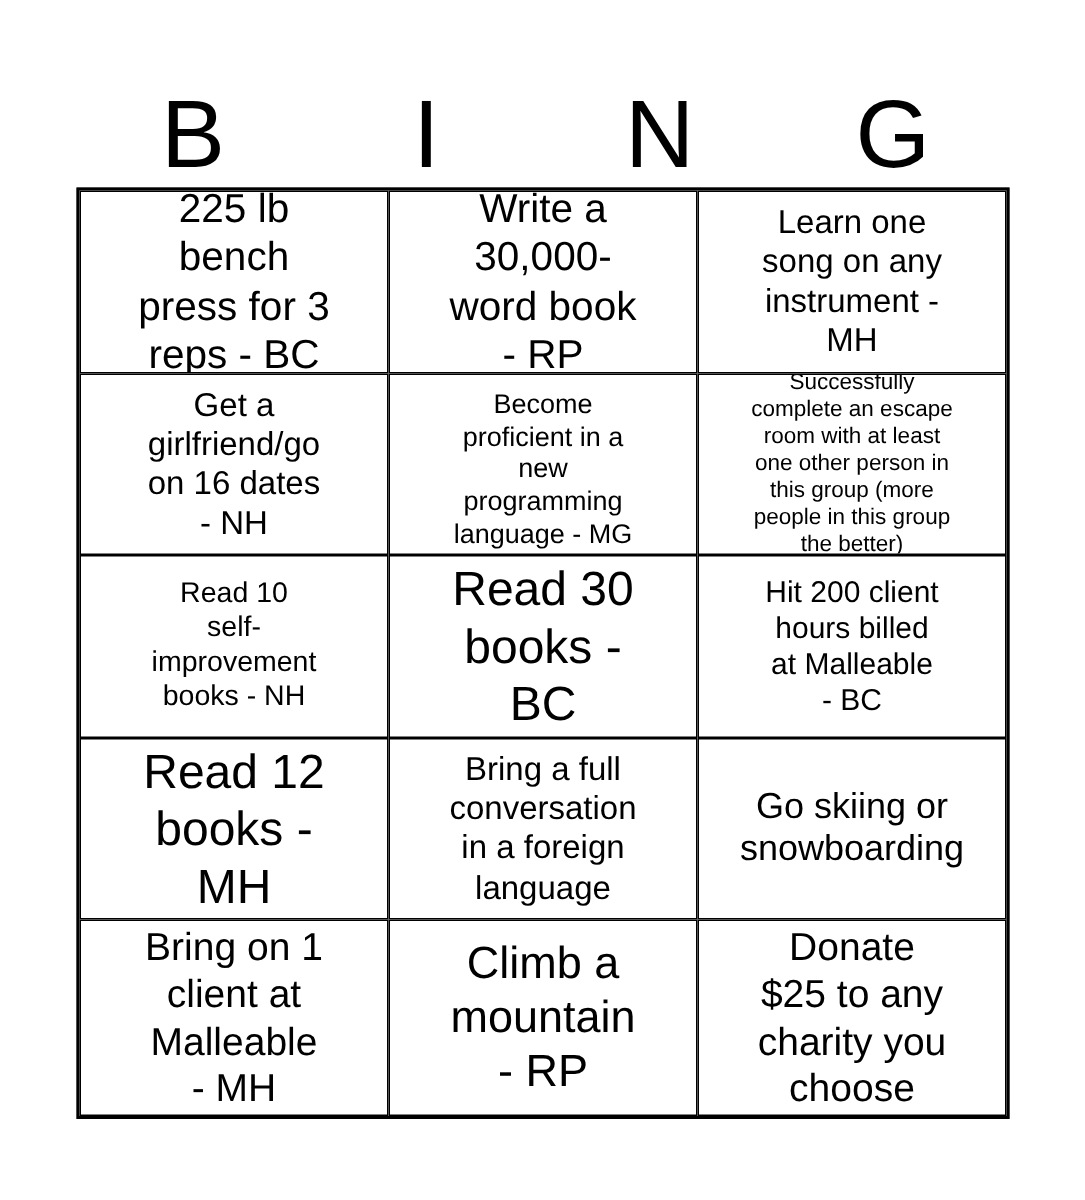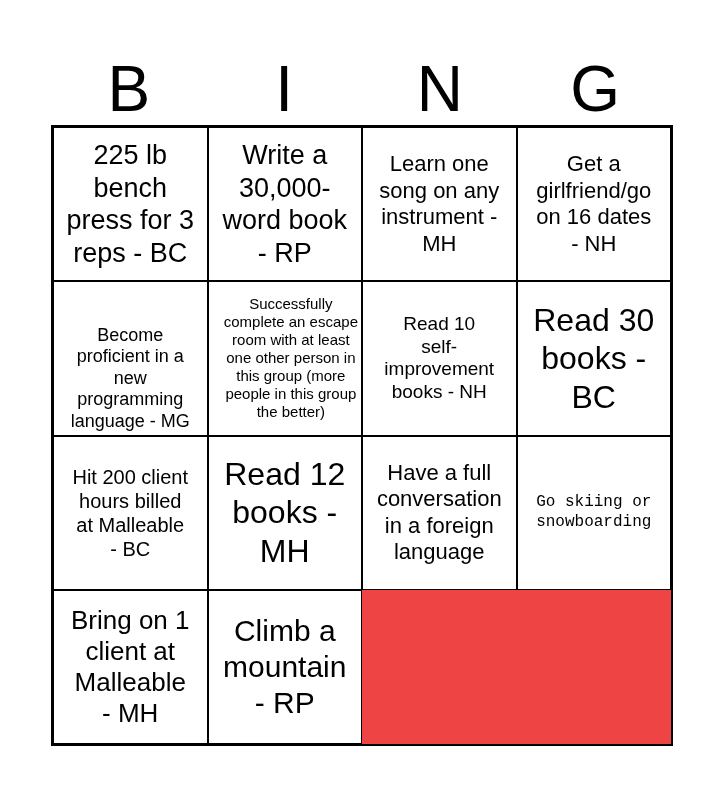--- a/index.html
+++ b/index.html
@@ -37,23 +37,23 @@
   }
   .bingo-grid {
     position: absolute;
     left: 51px;
     top: 125px;
     width: 622px;
     height: 621px;
     box-sizing: border-box;
     border: 2px solid #000000;
     display: grid;
-    grid-template-columns: repeat(4, 1fr);
+    grid-template-columns: repeat(3, 1fr);
     grid-template-rows: repeat(4, 1fr);
-    background: #ef4444;
+    background: #404040;
   }
   .cell {
     box-sizing: border-box;
     border: 1px solid #000000;
     display: flex;
     align-items: center;
     justify-content: center;
     text-align: center;
     padding: 2px 3px;
     overflow: hidden;
@@ -108,21 +108,21 @@
 on 16 dates
 - NH</span>
   </div>
   <div class="cell" style="font-size: 18px; align-items: flex-end;">
     <span class="cell-text">Become
 proficient in a
 new
 programming
 language - MG</span>
   </div>
-  <div class="cell" style="font-size: 15px; justify-content: flex-end;">
+  <div class="cell" style="font-size: 15px;">
     <span class="cell-text">Successfully
 complete an escape
 room with at least
 one other person in
 this group (more
 people in this group
 the better)</span>
   </div>
   <div class="cell" style="font-size: 19px;">
     <span class="cell-text">Read 10
@@ -140,33 +140,39 @@
 hours billed
 at Malleable
 - BC</span>
   </div>
   <div class="cell" style="font-size: 32px; text-align: center;">
     <span class="cell-text">Read 12
 books -
 MH</span>
   </div>
   <div class="cell" style="font-size: 22px;">
-    <span class="cell-text">Have a full
+    <span class="cell-text">Bring a full
 conversation
 in a foreign
 language</span>
   </div>
-  <div class="cell" style="font-size: 16px; font-family: Liberation Mono, monospace;">
+  <div class="cell" style="font-size: 24px;">
     <span class="cell-text">Go skiing or
 snowboarding</span>
   </div>
   <div class="cell" style="font-size: 26px;">
     <span class="cell-text">Bring on 1
 client at
 Malleable
 - MH</span>
   </div>
   <div class="cell" style="font-size: 30px;">
     <span class="cell-text">Climb a
 mountain
 - RP</span>
   </div>
+  <div class="cell" style="font-size: 26px;">
+    <span class="cell-text">Donate
+$25 to any
+charity you
+choose</span>
+  </div>
 </div>
 
 </body></html>

